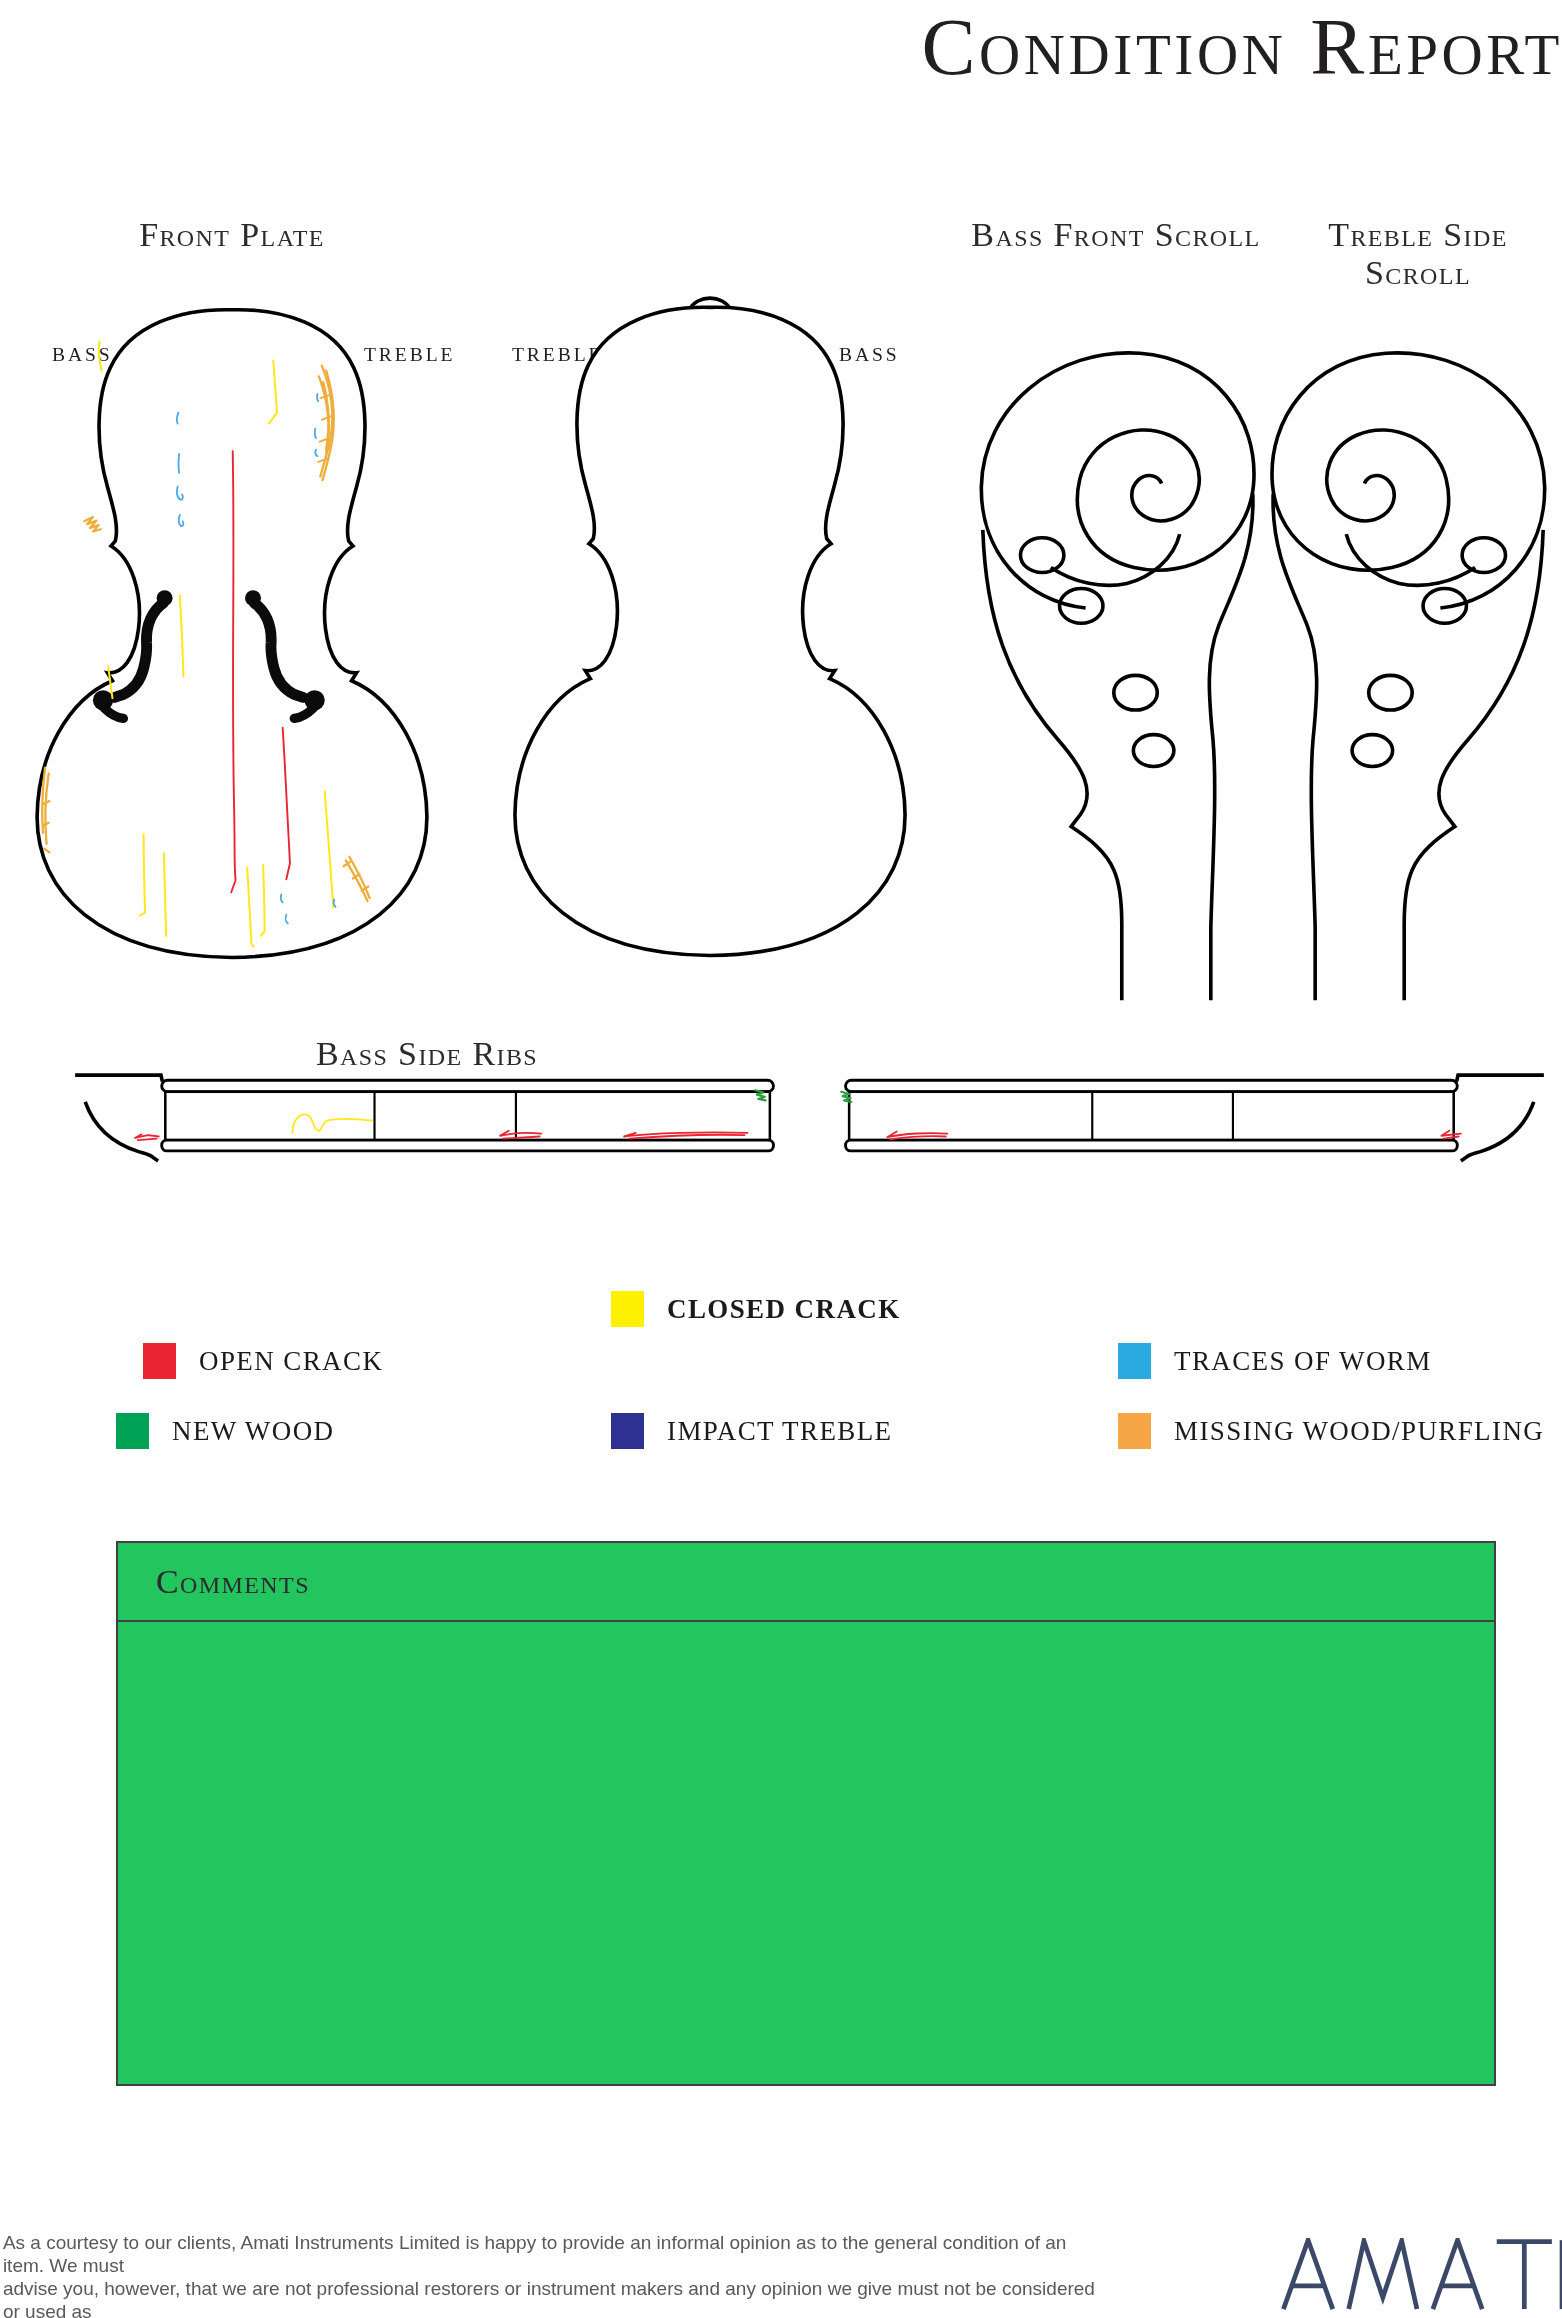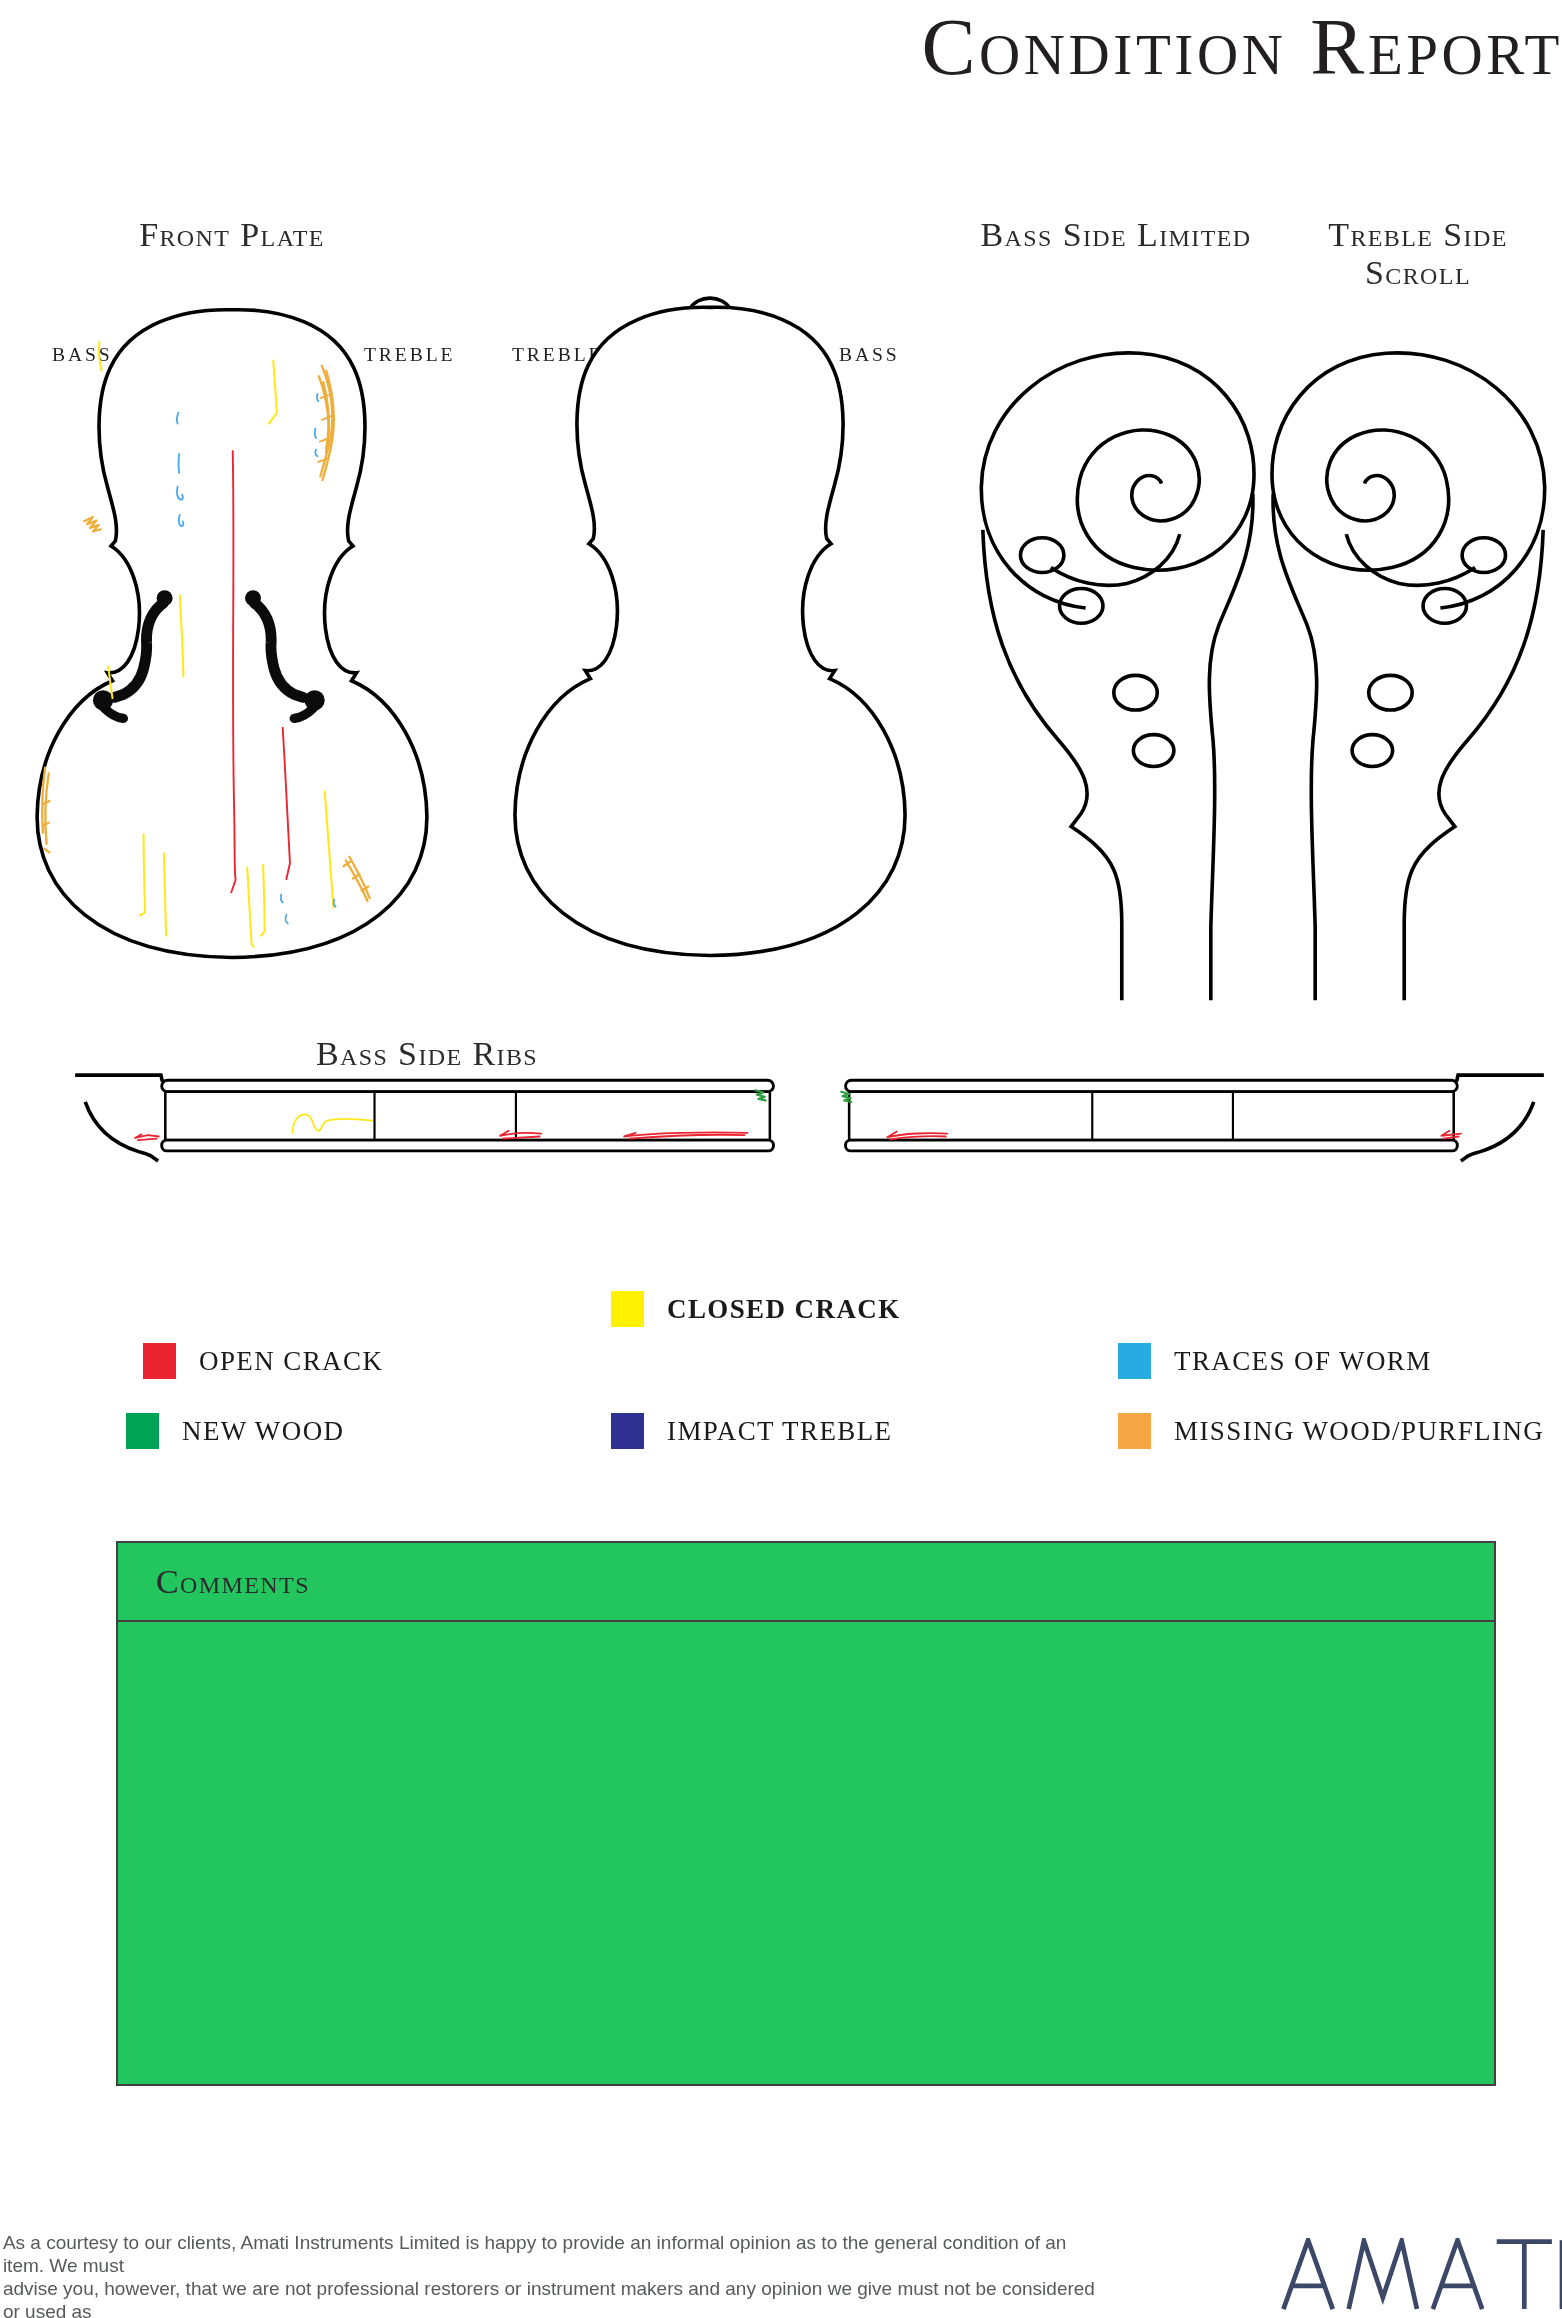--- a/index.html
+++ b/index.html
@@ -22,21 +22,21 @@
   svg{display:block;}
 </style>
 </head>
 <body>
 
 <div class="page">
 
   <div class="abs title" style="top:1.4px;left:0;">Condition Report</div>
 
   <div class="abs sec-h" style="left:29px;top:216px;width:406px;">Front Plate</div>
-  <div class="abs sec-h" style="left:964px;top:216px;width:304px;">Bass Side Limited</div>
+  <div class="abs sec-h" style="left:964px;top:216px;width:304px;">Bass Front Scroll</div>
   <div class="abs sec-h" style="left:1273px;top:216px;width:290px;">Treble Side Scroll</div>
 
   <div class="abs side-label" style="left:52px;top:344px;">BASS</div>
   <div class="abs side-label" style="left:364px;top:344px;">TREBLE</div>
   <div class="abs side-label" style="left:512px;top:344px;">TREBLE</div>
   <div class="abs side-label" style="left:839px;top:344px;">BASS</div>
 
   <div class="abs" style="left:29px;top:304px;">
     <svg width="406" height="681" viewBox="0 0 560 940">
       <path fill="none" stroke="#000" stroke-width="5" d="M280,8 C350,6 420,28 448,88 C468,130 468,196 452,252 C444,281 436,306 441,327 L447,334 C419,351 403,398 409,448 C414,489 431,511 452,509 L445,520 C506,546 548,622 549,707 C550,812 462,900 280,902 C98,900 10,812 11,707 C12,622 54,546 115,520 L108,509 C129,511 146,489 151,448 C157,398 141,351 113,334 L119,327 C124,306 116,281 108,252 C92,196 92,130 112,88 C140,28 210,6 280,8 Z"></path>
@@ -164,21 +164,21 @@
       <div class="legend-label">OPEN CRACK</div>
     </div>
     <div class="abs legend-item bold" style="left:611px;top:1290px;">
       <div class="legend-swatch" style="background: rgb(255, 241, 1);"></div>
       <div class="legend-label">CLOSED CRACK</div>
     </div>
     <div class="abs legend-item" style="left:1118px;top:1342px;">
       <div class="legend-swatch" style="background: rgb(41, 171, 226);"></div>
       <div class="legend-label">TRACES OF WORM</div>
     </div>
-    <div class="abs legend-item" style="left:116px;top:1412px;margin-left:10px;">
+    <div class="abs legend-item" style="left:116px;top:1412px;">
       <div class="legend-swatch" style="background: rgb(0, 162, 86);"></div>
       <div class="legend-label">NEW WOOD</div>
     </div>
     <div class="abs legend-item" style="left:611px;top:1412px;">
       <div class="legend-swatch" style="background: rgb(46, 49, 146);"></div>
       <div class="legend-label">IMPACT TREBLE</div>
     </div>
     <div class="abs legend-item" style="left:1118px;top:1412px;">
       <div class="legend-swatch" style="background: rgb(247, 166, 69);"></div>
       <div class="legend-label">MISSING WOOD/PURFLING</div>

